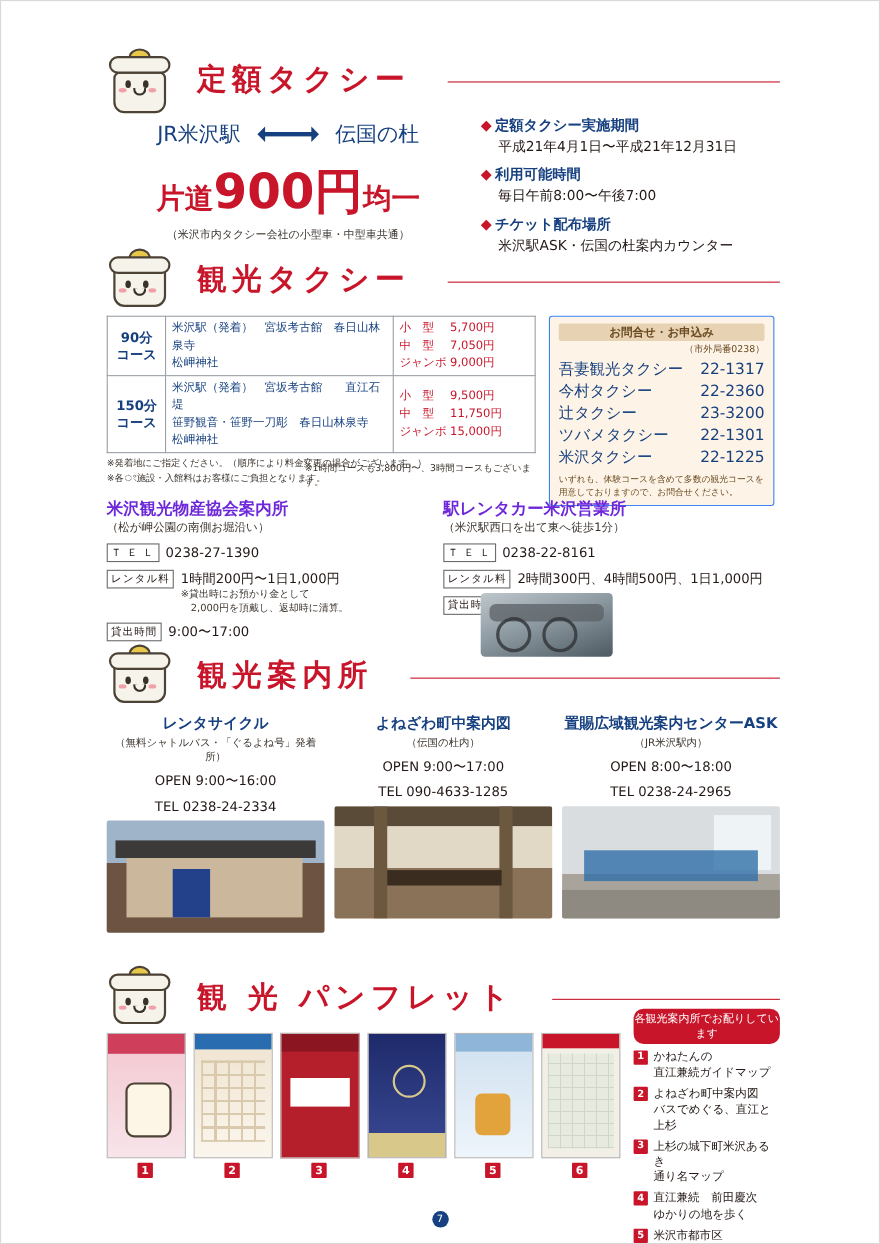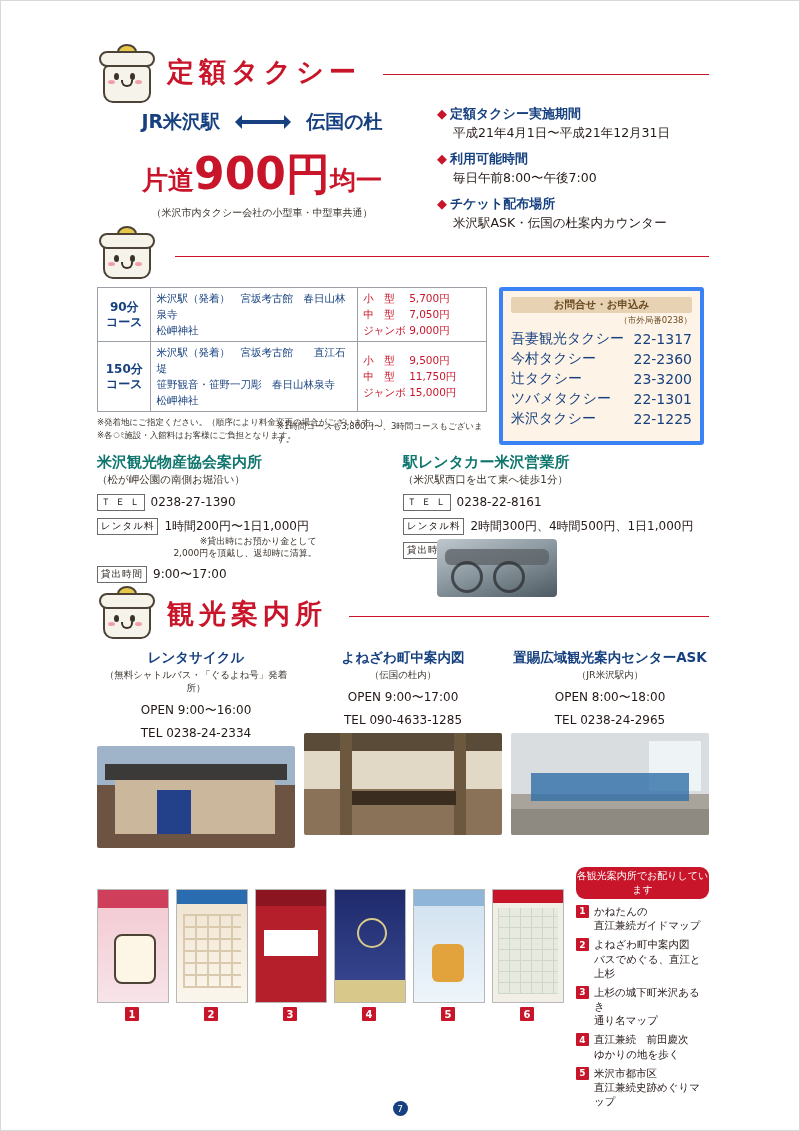--- a/index.html
+++ b/index.html
@@ -12,21 +12,21 @@
     overflow:hidden;
   }
   .page{
     position:absolute;inset:0;
     background:#fff;
     border:1px solid #d8d8d8;
     box-sizing:border-box;
   }
 
   
-  .sec-head{display:flex;align-items:center;gap:14px;}
+  .sec-head{display:flex;align-items:center;gap:26px;}
   .mascot{
     width:56px;height:50px;flex:0 0 56px;position:relative;
   }
   .mascot .body{
     position:absolute;left:6px;top:12px;width:44px;height:34px;
     background:#f6f3ea;border:2px solid #4c4236;border-radius:6px 6px 10px 10px;
   }
   .mascot .lid{
     position:absolute;left:2px;top:4px;width:52px;height:12px;
     background:#f6f3ea;border:2px solid #4c4236;border-radius:8px;
@@ -47,21 +47,21 @@
     font-family:"DejaVu Sans","Liberation Sans",sans-serif;
     font-weight:bold;font-size:27px;letter-spacing:5px;
     color:#c8152a;white-space:nowrap;
   }
   .sec-rule{flex:1 1 auto;height:0;border-top:1px solid #c8152a;margin-left:8px;margin-top:4px;}
 
   
   #sec-taxi{position:absolute;left:96px;top:46px;width:612px;}
   #sec-taxi .body{display:flex;margin-top:6px;}
   .fare-left{width:330px;text-align:center;padding-top:6px;}
-  .fare-route{font-size:19px;font-weight:bold;color:#16407f;display:flex;align-items:center;justify-content:center;gap:8px;}
+  .fare-route{font-size:19px;font-weight:normal;color:#16407f;display:flex;align-items:center;justify-content:center;gap:8px;}
   .arrow{display:inline-block;width:70px;height:14px;position:relative;}
   .arrow:before{content:"";position:absolute;left:10px;top:5px;width:50px;height:4px;background:#16407f;}
   .arrow:after{content:"";position:absolute;right:0;top:0;border:7px solid transparent;border-left-color:#16407f;}
   .arrow .tail{position:absolute;left:0;top:0;border:7px solid transparent;border-right-color:#16407f;}
   .fare-price{margin-top:10px;color:#c8152a;font-weight:bold;white-space:nowrap;}
   .fare-price .sm{font-size:26px;}
   .fare-price .lg{font-size:44px;}
   .fare-note{font-size:10px;color:#3b332c;margin-top:2px;}
 
   .fare-right{flex:1;padding-left:10px;padding-top:2px;}
@@ -75,38 +75,38 @@
   #sec-sight{position:absolute;left:96px;top:228px;width:612px;}
   #sec-sight .tables{display:flex;margin-top:8px;gap:12px;}
   table.course{border-collapse:collapse;font-size:11px;}
   table.course td{border:1px solid #9aa0a6;padding:3px 5px;vertical-align:middle;}
   td.crs{width:44px;text-align:center;font-weight:bold;font-size:12px;color:#16407f;line-height:1.25;}
   td.spots{width:210px;color:#16407f;line-height:1.5;font-size:10.5px;}
   td.price{width:120px;color:#c8152a;font-size:10.5px;line-height:1.5;white-space:nowrap;}
   td.price .lbl{display:inline-block;width:46px;}
   .notes{font-size:8.5px;color:#3b332c;margin-top:4px;line-height:1.5;}
   .contact-box{
-    width:205px;border:4px solid #3b82f6;background:#fdf3e6;border-radius:3px;
+    width:205px;border:1px solid #3b82f6;background:#fdf3e6;border-radius:3px;
     padding:6px 8px;box-sizing:border-box;
   }
   .contact-title{
     background:#e7d3b3;color:#6b4b22;font-size:10.5px;text-align:center;
     border-radius:2px;padding:1px 0;margin-bottom:2px;font-weight:bold;
   }
   .contact-area{font-size:8.5px;text-align:right;color:#6b4b22;}
   table.contacts{width:100%;border-collapse:collapse;font-size:14px;margin-top:2px;}
   table.contacts td{padding:1px 0;color:#16407f;}
   table.contacts td.num{text-align:right;color:#16407f;}
   .contact-note{font-size:8px;color:#6b4b22;margin-top:4px;line-height:1.45;}
 
   
   #sec-cycle{position:absolute;left:96px;top:444px;width:612px;}
   #sec-cycle .cols{display:flex;margin-top:8px;}
   .cyc-col{width:50%;}
-  .cyc-name{font-size:15px;font-weight:bold;color:#0f766e;}
+  .cyc-name{font-size:15px;font-weight:bold;color:#6d28d9;}
   .cyc-sub{font-size:10.5px;color:#3b332c;margin-top:1px;}
   .kv{display:flex;align-items:flex-start;margin-top:7px;font-size:12px;}
   .kv .k{
     border:1px solid #6b6b6b;font-size:9.5px;padding:1px 3px;margin-right:6px;
     white-space:nowrap;color:#231815;letter-spacing:1px;flex:0 0 auto;
   }
   .kv .v{line-height:1.4;}
   .kv .v small{font-size:9px;color:#3b332c;display:block;line-height:1.35;}
   .bike-photo{
     position:absolute;right:152px;top:86px;width:120px;height:58px;
@@ -245,20 +245,21 @@
       <div class="mascot">
         <div class="horn"></div>
           <div class="body"></div>
           <div class="lid"></div>
         <div class="eye l"></div>
           <div class="eye r"></div>
         <div class="cheek l"></div>
           <div class="cheek r"></div>
           <div class="mouth"></div>
       </div>
+      <div class="sec-title">観光タクシー</div>
       <div class="sec-rule"></div>
     </div>
 
     <div class="tables">
       <div style="flex:0 0 390px;">
         <table class="course">
           <tbody>
             <tr>
               <td class="crs"><span>90分</span><br><span>コース</span></td>
               <td class="spots" style="white-space:pre-line;">米沢駅（発着）　宮坂考古館　春日山林泉寺
@@ -308,37 +309,38 @@
             <tr>
                 <td>ツバメタクシー</td>
                 <td class="num">22-1301</td>
               </tr>
             <tr>
                 <td>米沢タクシー</td>
                 <td class="num">22-1225</td>
               </tr>
           </tbody>
         </table>
+        <div class="contact-note">いずれも、体験コースを含めて多数の観光コースを用意しておりますので、お問合せください。</div>
       </div>
     </div>
   </section>
 
   <section id="sec-cycle">
 
     <div class="cols" style="position:relative;">
       <div class="cyc-col">
         <div class="cyc-name">米沢観光物産協会案内所</div>
         <div class="cyc-sub">（松が岬公園の南側お堀沿い）</div>
         <div class="kv">
           <span class="k">Ｔ Ｅ Ｌ</span>
           <span class="v">0238-27-1390</span>
         </div>
         <div class="kv">
           <span class="k">レンタル料</span>
-          <span class="v"><span>1時間200円〜1日1,000円</span><small style="white-space:pre-line;text-align:right;">※貸出時にお預かり金として
+          <span class="v"><span>1時間200円〜1日1,000円</span><small style="white-space:pre-line;">※貸出時にお預かり金として
 　2,000円を頂戴し、返却時に清算。</small></span>
         </div>
         <div class="kv">
           <span class="k">貸出時間</span>
           <span class="v">9:00〜17:00</span>
         </div>
       </div>
 
       <div class="cyc-col">
         <div class="cyc-name">駅レンタカー米沢営業所</div>
@@ -413,20 +415,34 @@
         <div class="ic-photo ph3">
             <div class="win"></div>
             <div class="ctr"></div>
             <div class="flr"></div>
           </div>
       </div>
     </div>
   </section>
 
   <section id="sec-pam">
+    <div class="sec-head">
+      <div class="mascot">
+        <div class="horn"></div>
+          <div class="body"></div>
+          <div class="lid"></div>
+        <div class="eye l"></div>
+          <div class="eye r"></div>
+        <div class="cheek l"></div>
+          <div class="cheek r"></div>
+          <div class="mouth"></div>
+      </div>
+      <div class="sec-title">観 光 パンフレット</div>
+      <div class="sec-rule"></div>
+    </div>
 
     <div class="row">
       <div class="pam-grid">
         <div class="pam">
           <div class="pam-cover pc1">
               <div class="band"></div>
               <div class="face"></div>
             </div>
           <div class="pam-no">1</div>
         </div>

